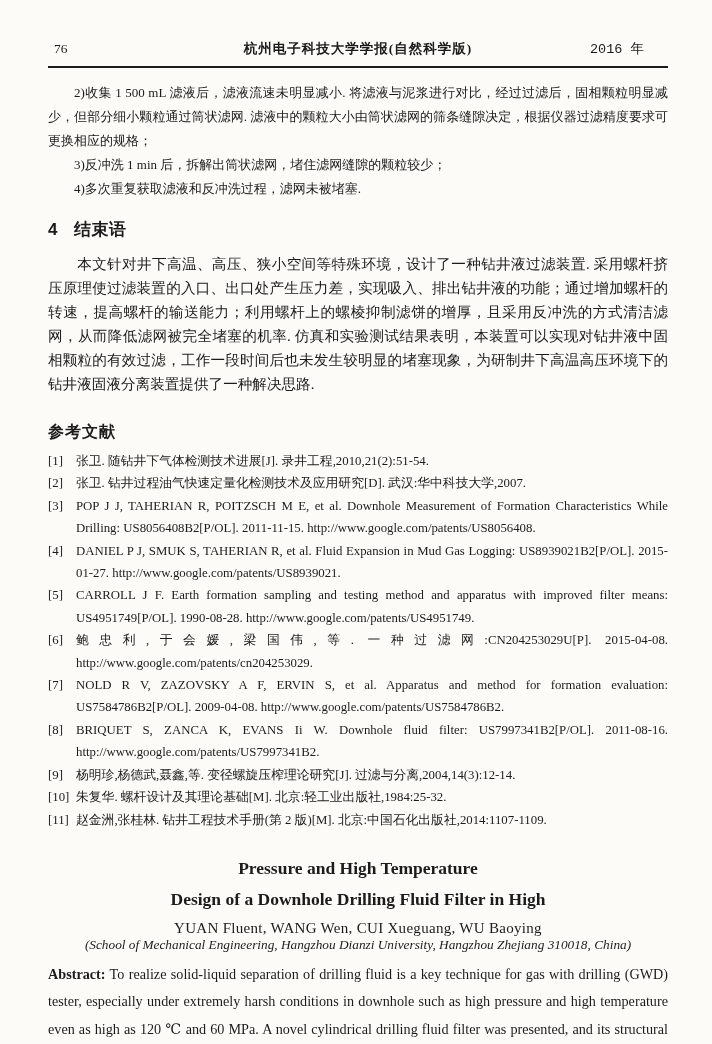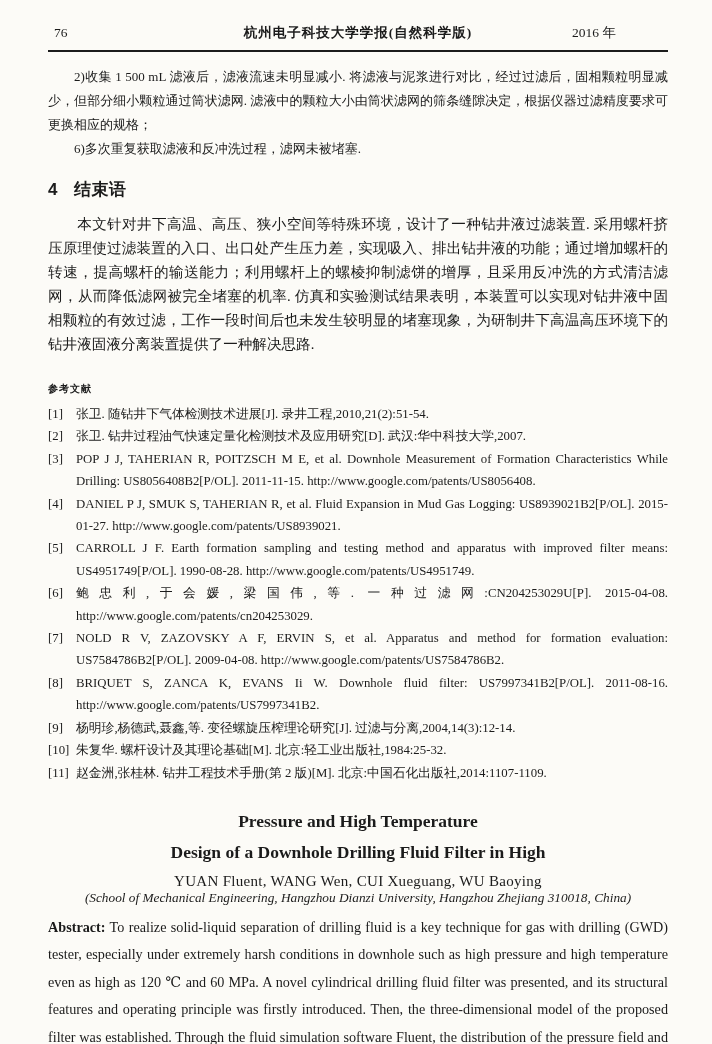--- a/index.html
+++ b/index.html
@@ -6,33 +6,33 @@
   html, body { background: #e9e7e2; }
   body {
     font-family: "Liberation Serif", "DejaVu Serif", serif;
     color: #1b1b1b;
   }
   .page {
     width: 712px;
     height: 1044px;
     margin: 0 auto;
     background: #fcfbf7;
-    padding: 24px 44px 30px 48px;
+    padding: 40px 44px 30px 48px;
     overflow: hidden;
   }
   
   .page-header {
     display: flex;
     align-items: baseline;
     font-size: 13.5px;
     padding: 0 6px 0 6px;
   }
   .page-header .hnum  { width: 90px; }
   .page-header .htitle { flex: 1; text-align: center; letter-spacing: 1px; font-weight: bold; }
-  .page-header .hyear { width: 90px; text-align: left; }
+  .page-header .hyear { width: 90px; text-align: center; font-family: Liberation Mono, monospace; }
   .header-rule {
     height: 2px;
     background: #1c1c1c;
     margin-top: 8px;
     border: none;
   }
   
   .cn-body { margin-top: 13px; }
   .cn-body p {
     font-size: 13px;
@@ -51,21 +51,21 @@
   .section-para {
     margin-top: 11px;
     font-size: 14.6px;
     line-height: 24px;
     text-align: justify;
     text-indent: 2em;
   }
   
   .refs-heading {
     margin-top: 26px;
-    font-size: 10px;
+    font-size: 16px;
     font-weight: bold;
     font-family: "Liberation Sans", "DejaVu Sans", sans-serif;
     letter-spacing: 1px;
   }
   .refs { margin-top: 7px; list-style: none; }
   .ref {
     position: relative;
     padding-left: 28px;
     font-size: 12.8px;
     line-height: 22.4px;
@@ -113,21 +113,22 @@
 
   <div class="page-header">
     <span class="hnum">76</span>
     <span class="htitle">杭州电子科技大学学报(自然科学版)</span>
     <span class="hyear">2016 年</span>
   </div>
   <div class="header-rule"></div>
 
   <div class="cn-body">
     <p>2)收集 1 500 mL 滤液后，滤液流速未明显减小. 将滤液与泥浆进行对比，经过过滤后，固相颗粒明显减少，但部分细小颗粒通过筒状滤网. 滤液中的颗粒大小由筒状滤网的筛条缝隙决定，根据仪器过滤精度要求可更换相应的规格；</p>
-    <p>6)多次重复获取滤液和反冲洗过程，滤网未被堵塞.</p>
+    <p>3)反冲洗 1 min 后，拆解出筒状滤网，堵住滤网缝隙的颗粒较少；</p>
+    <p>4)多次重复获取滤液和反冲洗过程，滤网未被堵塞.</p>
   </div>
 
   <div class="section-heading">
     <span class="secnum">4</span><span>结束语</span>
   </div>
   <p class="section-para">本文针对井下高温、高压、狭小空间等特殊环境，设计了一种钻井液过滤装置. 采用螺杆挤压原理使过滤装置的入口、出口处产生压力差，实现吸入、排出钻井液的功能；通过增加螺杆的转速，提高螺杆的输送能力；利用螺杆上的螺棱抑制滤饼的增厚，且采用反冲洗的方式清洁滤网，从而降低滤网被完全堵塞的机率. 仿真和实验测试结果表明，本装置可以实现对钻井液中固相颗粒的有效过滤，工作一段时间后也未发生较明显的堵塞现象，为研制井下高温高压环境下的钻井液固液分离装置提供了一种解决思路.</p>
 
   <div class="refs-heading">参考文献</div>
   <ul class="refs">
     <li class="ref"><span class="ref-label">[1]</span><span>张卫. 随钻井下气体检测技术进展[J]. 录井工程,2010,21(2):51-54.</span></li>

